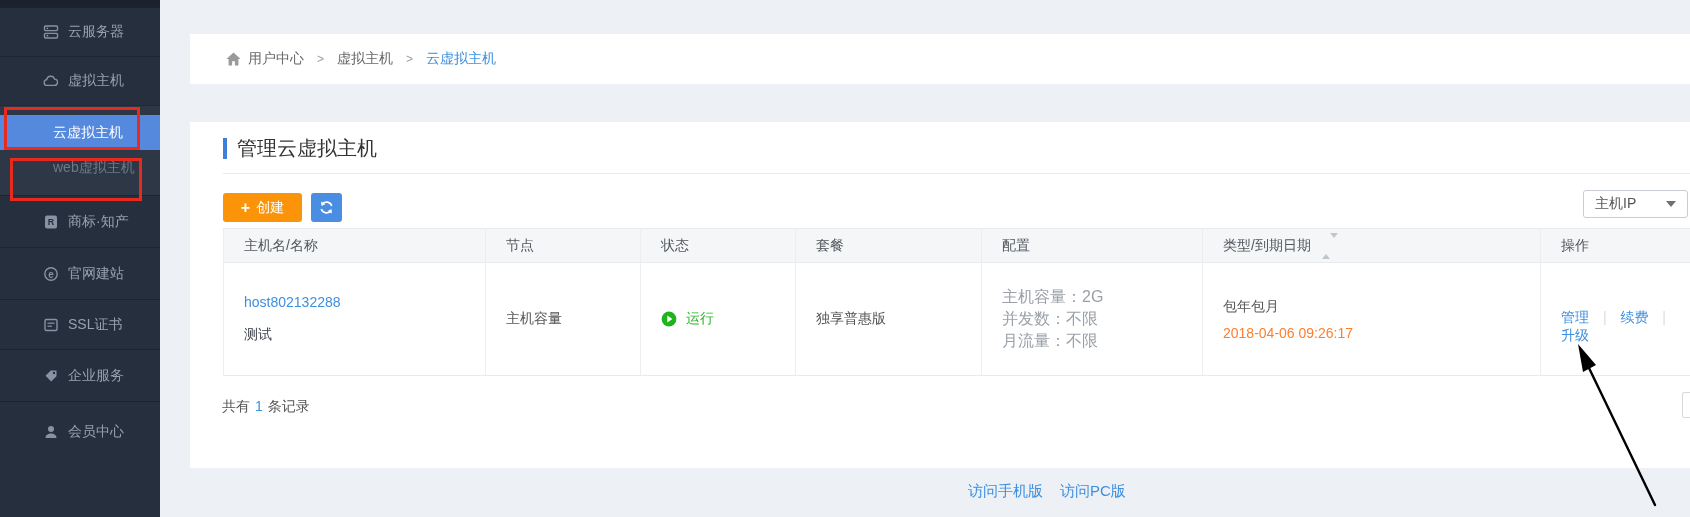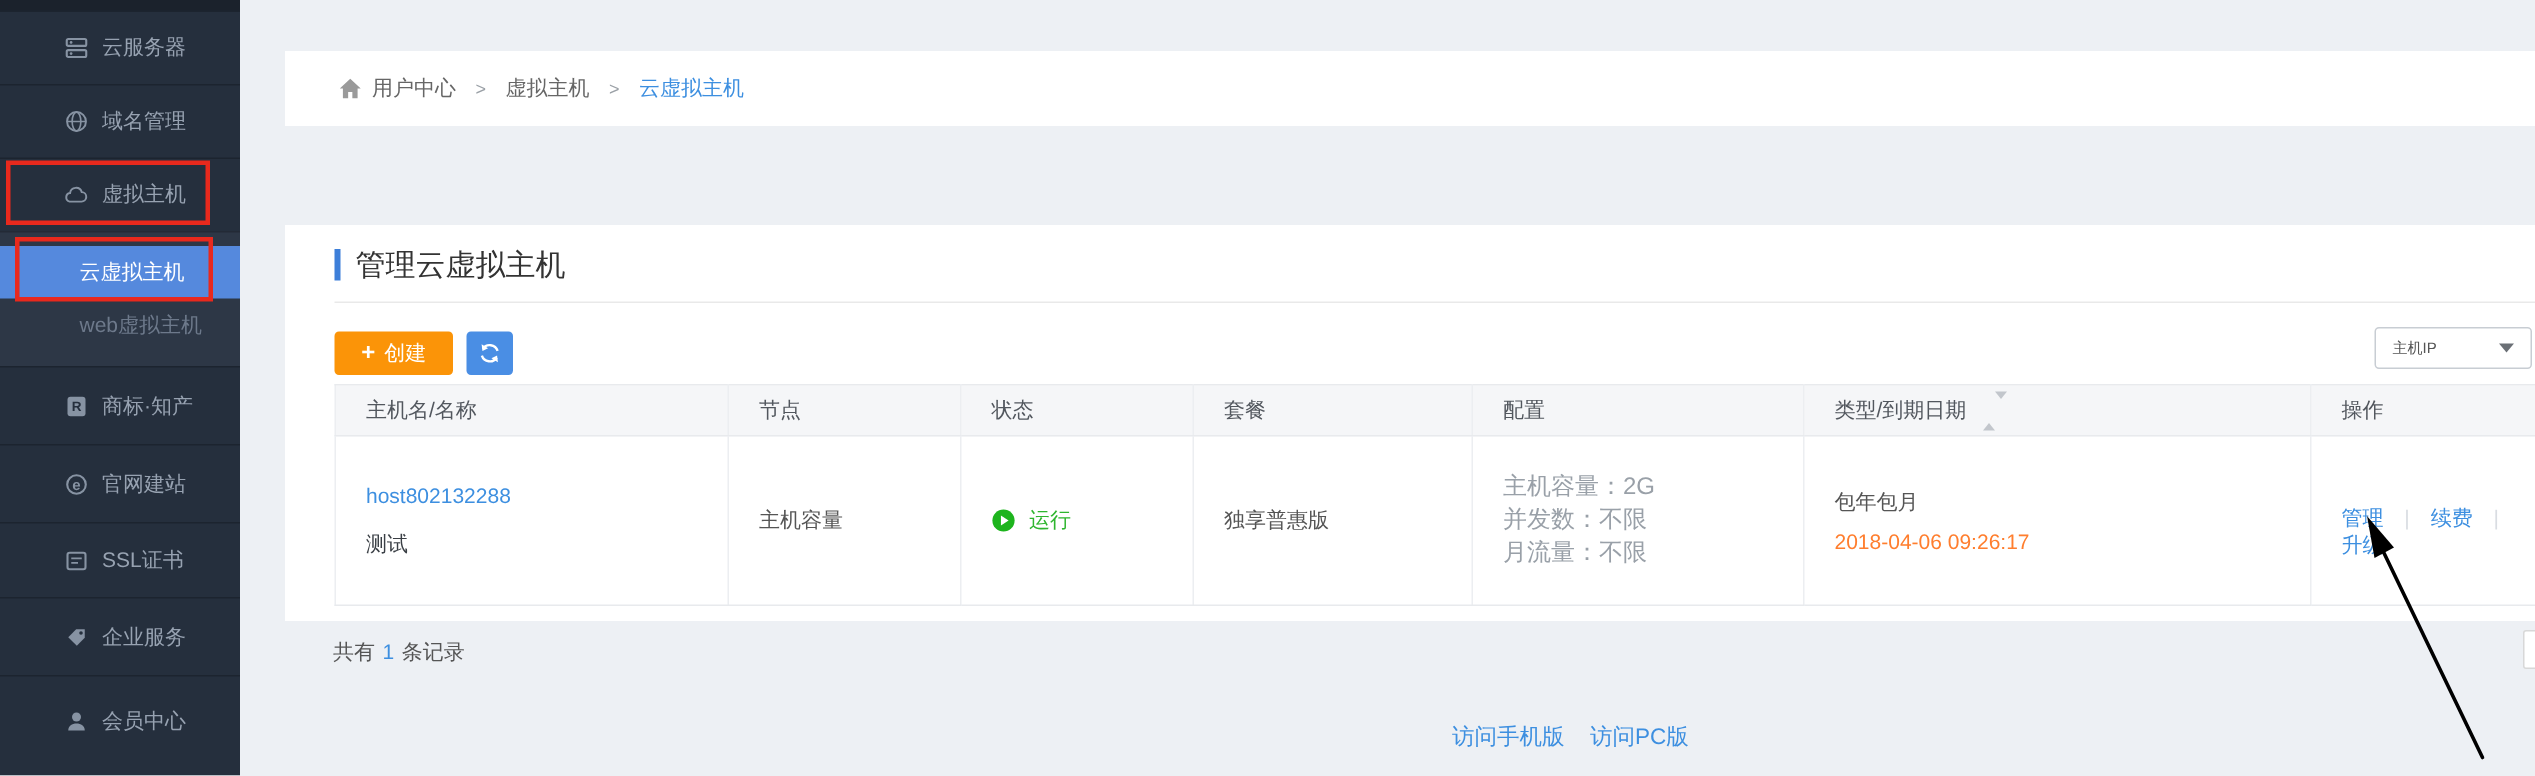--- a/index.html
+++ b/index.html
@@ -26,21 +26,21 @@
   .ann-box-1 { left:4px; top:107px; width:136px; height:43px; }
   .ann-box-2 { left:10px; top:158px; width:132px; height:43px; }
   
   .card { position:absolute; background:#ffffff; }
   .breadcrumb-card { left:190px; top:34px; width:1500px; height:50px; display:flex; align-items:center; padding-left:36px; }
   .crumb { font-size:14px; color:#666; display:flex; align-items:center; }
   .crumb .sep { color:#9aa0a6; margin:0 13px; font-size:12px; }
   .crumb .home-ic { margin-right:7px; display:inline-flex; }
   .crumb .current { color:#3d8fe0; cursor:pointer; }
   .crumb .link { cursor:pointer; }
-  .main-card { left:190px; top:122px; width:1500px; height:264px;margin-top:28px; }
+  .main-card { left:190px; top:122px; width:1500px; height:346px; }
   .title-row { position:absolute; left:33px; top:13px; display:flex; align-items:center; }
   .title-bar { width:4px; height:21px; background:#3d7fd9; margin-right:10px; }
   .page-title { font-size:20px; color:#333; }
   .hdiv { position:absolute; left:33px; right:0; top:51px; border-top:1px solid #e9e9e9; }
   .btn-create {
     position:absolute; left:33px; top:71px; width:79px; height:29px;
     background:#fb9408; color:#fff; border:none; border-radius:3px;
     font-size:14px; display:flex; align-items:center; justify-content:center; cursor:pointer;
     font-family:inherit;
   }
@@ -48,21 +48,21 @@
   .btn-refresh {
     position:absolute; left:121px; top:71px; width:31px; height:29px;
     background:#4a8ee4; border:none; border-radius:3px; cursor:pointer;
     display:flex; align-items:center; justify-content:center;
   }
   .filter-dd {
     position:absolute; left:1393px; top:68px; width:105px; height:28px;
     background:#fff; border:1px solid #c8cdd3; border-radius:3px;
     display:flex; align-items:center; padding:0 11px; cursor:pointer;
   }
-  .filter-dd .val { font-size:10px; color:#555; flex:1; }
+  .filter-dd .val { font-size:14px; color:#555; flex:1; }
   .caret { width:0; height:0; border-left:5px solid transparent; border-right:5px solid transparent; border-top:6px solid #6b7076; }
   
   .host-table { position:absolute; left:33px; top:106px; width:1467px; border-collapse:collapse; table-layout:fixed; }
   .host-table th {
     height:34px; background:#f5f6f8; font-weight:normal; text-align:left;
     font-size:14px; color:#52575e; padding-left:20px;
     border-top:1px solid #e8eaed; border-bottom:1px solid #e8eaed;
   }
   .host-table td { height:113px; vertical-align:middle; padding-left:20px; font-size:14px; color:#555; border-bottom:1px solid #e8eaed; background:#fff; }
   .host-table th, .host-table td { border-right:1px solid #eceef1; }
@@ -98,30 +98,20 @@
       <svg width="16" height="16" viewBox="0 0 16 16">
           <rect x="1.5" y="2" width="13" height="4.6" rx="1" fill="none" stroke="#8793a3" stroke-width="1.4"></rect>
           <rect x="1.5" y="9.4" width="13" height="4.6" rx="1" fill="none" stroke="#8793a3" stroke-width="1.4"></rect>
           <circle cx="4.4" cy="4.3" r="0.9" fill="#8793a3"></circle>
           <circle cx="4.4" cy="11.7" r="0.9" fill="#8793a3"></circle>
         </svg>
     </span>
     <span>云服务器</span>
   </div>
 
-  <div class="sb-item">
-    <span class="sb-icon">
-      <svg width="16" height="16" viewBox="0 0 16 16">
-          <circle cx="8" cy="8" r="6.3" fill="none" stroke="#8793a3" stroke-width="1.3"></circle>
-          <ellipse cx="8" cy="8" rx="2.9" ry="6.3" fill="none" stroke="#8793a3" stroke-width="1.1"></ellipse>
-          <line x1="1.7" y1="8" x2="14.3" y2="8" stroke="#8793a3" stroke-width="1.1"></line>
-        </svg>
-    </span>
-    <span>域名管理</span>
-  </div>
 
   <div class="sb-item">
     <span class="sb-icon">
       <svg width="17" height="16" viewBox="0 0 17 16">
           <path d="M4.4 12.4 A2.9 2.9 0 0 1 4.7 6.7 A4 4 0 0 1 12.5 6.1 A3 3 0 0 1 12.2 12.4 Z" fill="none" stroke="#8793a3" stroke-width="1.3"></path>
         </svg>
     </span>
     <span>虚拟主机</span>
   </div>
 

